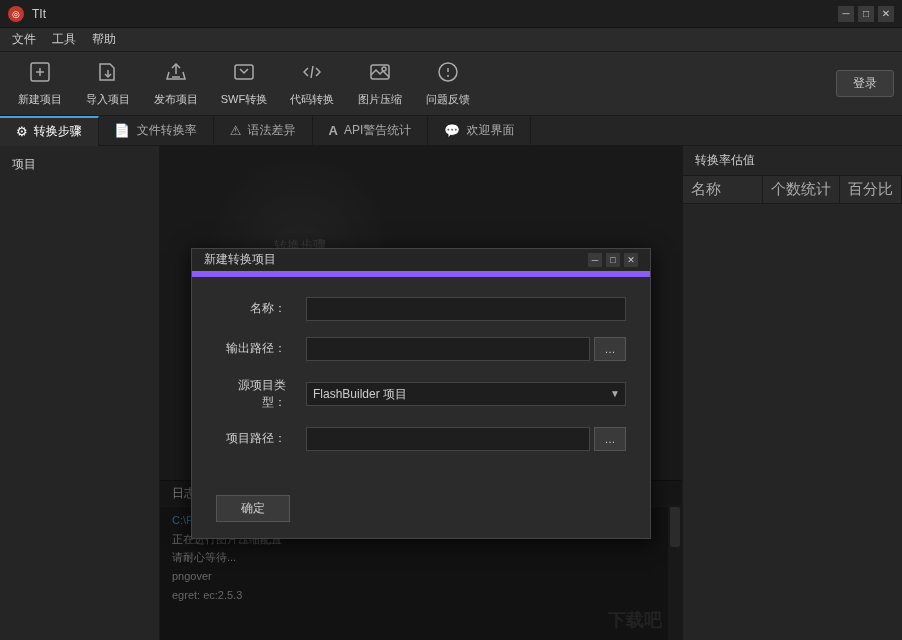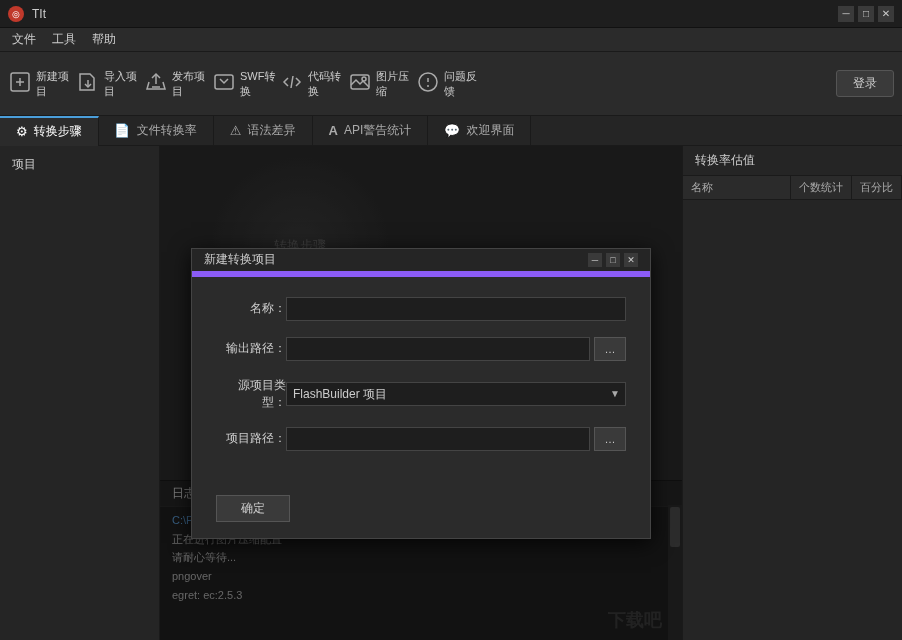--- a/index.html
+++ b/index.html
@@ -83,30 +83,31 @@
       height: 64px;
       background: #2b2b2b;
       display: flex;
       align-items: center;
       padding: 0 8px;
       gap: 4px;
       border-bottom: 1px solid #1a1a1a;
     }
     .toolbar-btn {
       display: flex;
-      flex-direction: row;
+      flex-direction: column;
       align-items: center;
       justify-content: center;
       width: 64px;
       height: 56px;
       cursor: pointer;
       color: #cccccc;
       font-size: 11px;
       gap: 4px;
       border-radius: 3px;
+      text-align: center;
     }
     .toolbar-icon {
       font-size: 22px;
       line-height: 1;
     }
     .toolbar-spacer { flex: 1; }
     .login-btn {
       background: #3a3a3a;
       border: 1px solid #555;
       color: #cccccc;
@@ -183,21 +184,21 @@
       color: #cccccc;
       border-bottom: 1px solid #1a1a1a;
     }
     .right-table-header {
       display: flex;
       background: #2b2b2b;
       border-bottom: 1px solid #1a1a1a;
     }
     .right-table-cell {
       padding: 4px 8px;
-      font-size: 11px;
+      font-size: 15px;
       color: #aaaaaa;
       border-right: 1px solid #1a1a1a;
     }
     .right-table-cell:first-child { flex: 1; }
 
     
     .bg-content {
       width: 100%;
       height: calc(100% - 220px);
       display: flex;
@@ -330,21 +331,21 @@
     .form-row {
       display: flex;
       align-items: center;
       margin-bottom: 16px;
     }
     .form-label {
       width: 70px;
       text-align: right;
       color: #cccccc;
       font-size: 12px;
-      margin-right: 0;
+      margin-right: 20px;
       flex-shrink: 0;
     }
     .form-input {
       flex: 1;
       height: 24px;
       background: #1e1e1e;
       border: 1px solid #444;
       color: #cccccc;
       font-size: 12px;
       padding: 0 6px;

